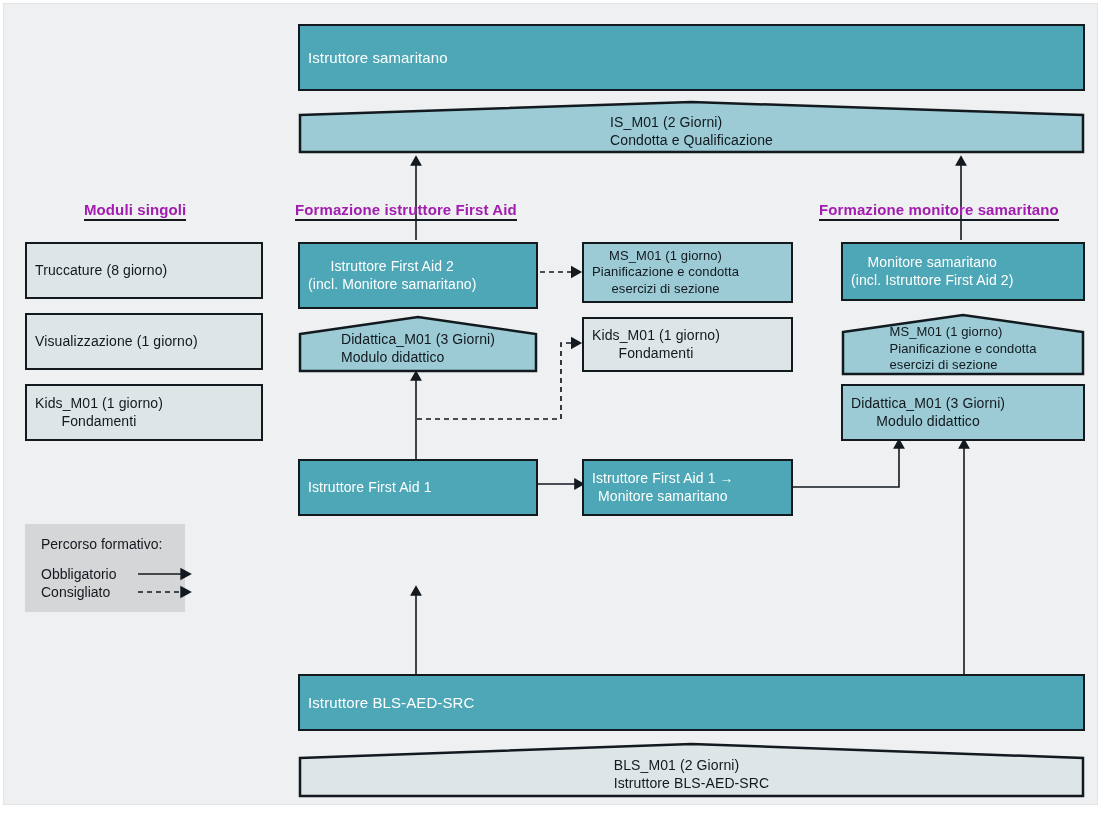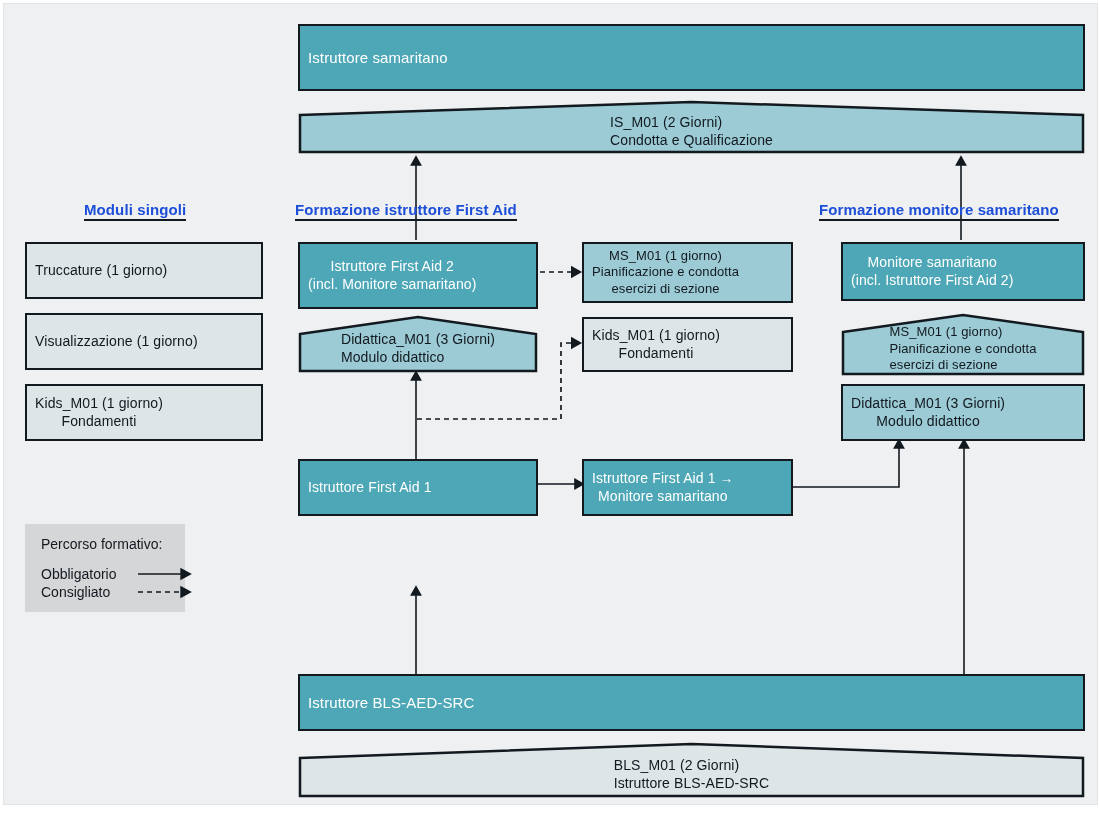--- a/index.html
+++ b/index.html
@@ -34,21 +34,21 @@
     position:absolute;
     display:flex;align-items:center;justify-content:center;
     line-height:1.28;color:#12191f;
     letter-spacing:.1px;
   }
   .pent svg{position:absolute;left:0;top:0;}
   .pent .txt{position:relative;z-index:2;padding-top:9px;}
   .col-title{
     position:absolute;
     font-weight:bold;
-    color:#1d4ed8;
+    color:#a21caf;
     border-bottom:2px solid #12191f;
     padding-bottom:1px;
     white-space:nowrap;
     letter-spacing:.1px;
   }
   #legend{
     position:absolute;
     background:#d5d6d8;
     color:#12191f;
     box-sizing:border-box;
@@ -108,21 +108,21 @@
       <span>IS_M01 (2 Giorni)</span><br>
       <span>Condotta e Qualificazione</span>
     </span>
   </div>
 
   <div class="col-title f15" style="left:80px;top:197px;">Moduli singoli</div>
   <div class="col-title f15" style="left:815px;top:197px;">Formazione monitore samaritano</div>
   <div class="col-title f15" style="left:291px;top:197px;">Formazione istruttore First Aid</div>
 
   <div class="box fill-light f14" style="left:21px;top:238px;width:238px;height:57px;">
-    <span class="txt">Truccature (1 giorno)</span>
+    <span class="txt">Truccature (8 giorno)</span>
   </div>
   <div class="box fill-light f14" style="left:21px;top:309px;width:238px;height:57px;">
     <span class="txt">Visualizzazione (1 giorno)</span>
   </div>
   <div class="box fill-light f14" style="left:21px;top:380px;width:238px;height:57px;">
     <span class="txt">
       <span>Kids_M01 (1 giorno)</span><br>
       <span>Fondamenti</span>
     </span>
   </div>

